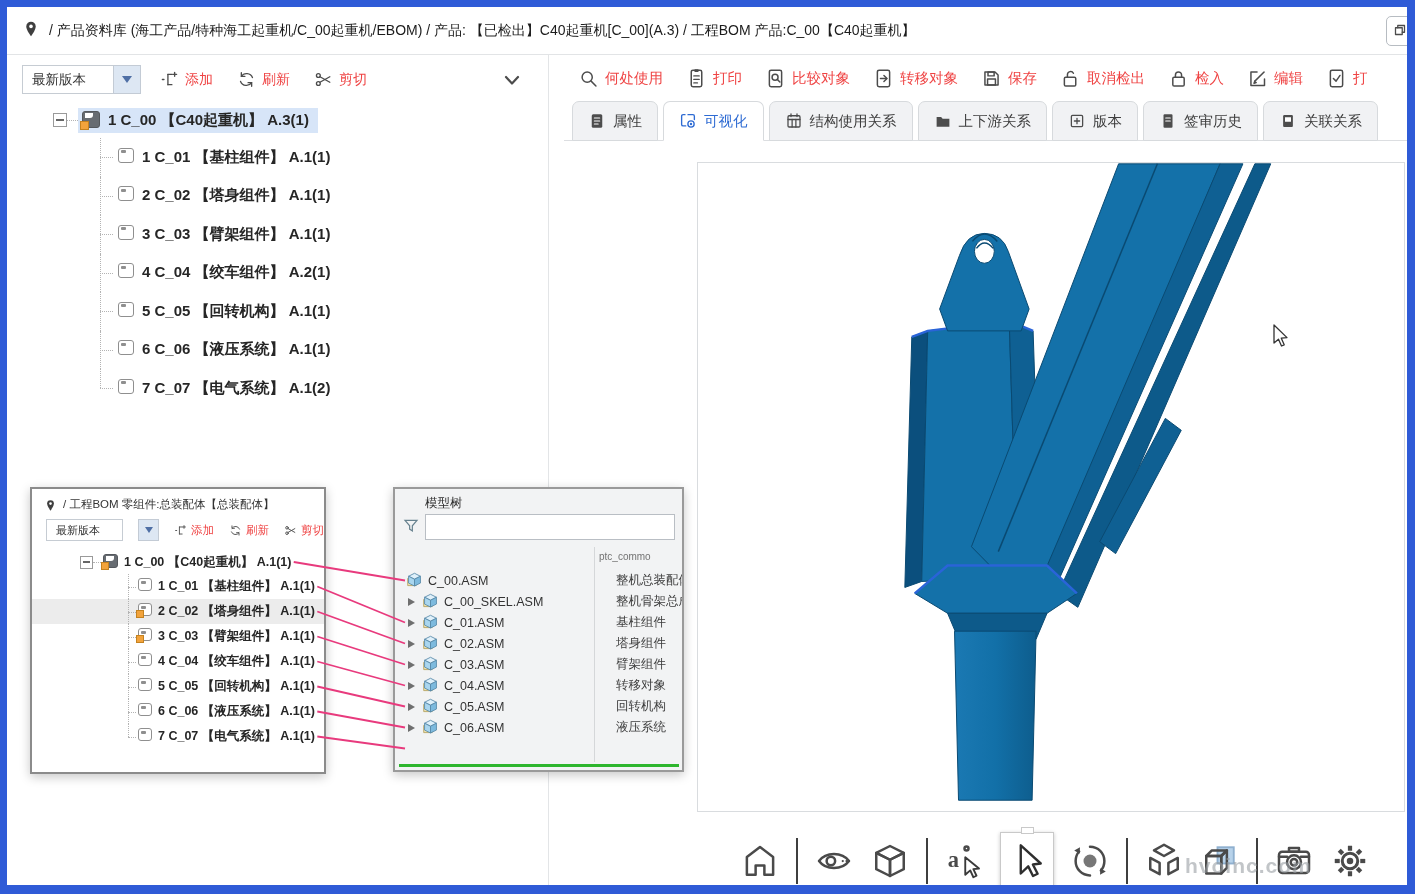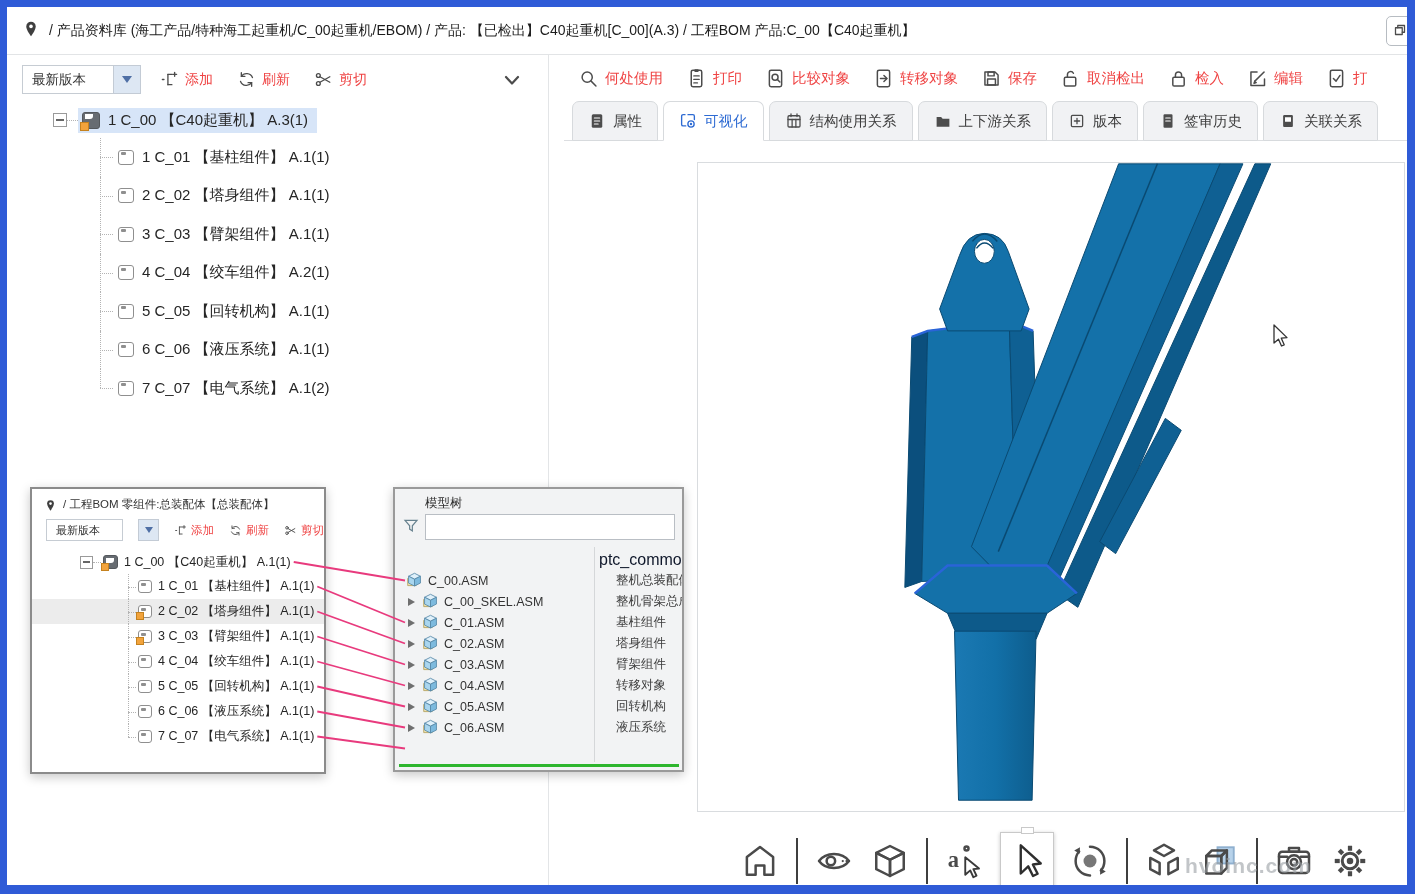--- a/index.html
+++ b/index.html
@@ -35,21 +35,21 @@
   #main-tree{left:8px;top:102px;width:537px;}
   .t-row{display:flex;align-items:center;position:relative;}
   #main-tree .t-row.root{height:36px;padding-left:45px;}
   #main-tree .t-row:not(.root){height:38.5px;padding-left:106px;}
   #main-tree .t-row:not(.root)::before{content:"";position:absolute;left:92px;top:0;bottom:0;border-left:1px dotted #b3b3b3;}
   #main-tree .t-row:not(.root):last-child::before{bottom:50%;}
   #main-tree .t-row:not(.root)::after{content:"";position:absolute;left:92px;width:13px;top:50%;border-top:1px dotted #b3b3b3;}
   .exp{width:12px;height:12px;border:1px solid #9a9a9a;background:#fff;position:relative;flex:0 0 auto;}
   .exp::before{content:"";position:absolute;left:2px;right:2px;top:50%;height:1.6px;margin-top:-1px;background:#666;}
   .dstub{width:11px;border-top:1px dotted #b3b3b3;flex:0 0 auto;}
-  .row-inner{display:flex;align-items:center;gap:8px;padding:3px 9px 3px 4px;}
+  .row-inner{display:flex;gap:8px;padding:3px 9px 3px 4px;font-weight:bold;}
   .t-row.selected .row-inner{background:#d7e5f8;}
   .t-row.highlight{background:#ececec;}
   .t-label{font-size:15px;color:#262626;white-space:nowrap;}
   .p-icon{width:16px;height:15px;border:1.5px solid #8f8f8f;border-radius:3px;background:#fff;position:relative;flex:0 0 auto;box-sizing:border-box;}
   .p-icon::before{content:"";position:absolute;left:1.5px;top:1.5px;width:5px;height:3px;background:#8f8f8f;border-radius:1px;}
   .t-row.checked_out .p-icon::after{content:"";position:absolute;left:-3px;bottom:-3px;width:7px;height:7px;background:#f2a33c;border:1px solid #c5821f;}
   .t-row.root .p-icon{background:#676c72;border-color:#54585d;width:18px;height:17px;}
   .t-row.root .p-icon::before{background:#fff;width:8px;height:5px;border-radius:0 0 3px 0;}
   
   #action-bar{left:556px;top:56px;width:851px;height:44px;display:flex;align-items:center;gap:23px;padding-left:22px;box-sizing:border-box;white-space:nowrap;overflow:hidden;}
@@ -100,21 +100,21 @@
   #bom-tree .p-icon{width:14px;height:13px;}
   #bom-tree .t-row.root .p-icon{width:15px;height:14px;}
   #bom-tree .t-row.checked_out .p-icon::after{width:6px;height:6px;}
   
   #overlay-model{left:393px;top:487px;width:291px;height:285px;background:#f2f3f4;border:2px solid #9a9a9a;box-sizing:border-box;
                  box-shadow:0 3px 10px rgba(0,0,0,.22);z-index:40;overflow:hidden;}
   #mt-title{position:absolute;left:30px;top:6px;font-size:12.5px;color:#2f2f2f;}
   #mt-funnel{position:absolute;left:7px;top:28px;width:18px;height:18px;}
   #mt-input{position:absolute;left:30px;top:25px;width:250px;height:26px;border:1px solid #b9bec4;background:#fff;box-sizing:border-box;font-size:12px;padding:0 6px;font-family:inherit;}
   #mt-coldiv{position:absolute;left:199px;top:58px;width:1px;height:215px;background:#d5d7d9;}
-  #mt-colhead{position:absolute;left:204px;top:62px;font-size:16px;color:#0f172a;white-space:nowrap;overflow:hidden;width:82px;}
+  #mt-colhead{position:absolute;left:204px;top:62px;font-size:10px;color:#737373;white-space:nowrap;overflow:hidden;width:82px;}
   #model-rows{position:absolute;left:0;top:81px;width:100%;}
   .m-row{display:flex;align-items:center;height:21px;}
   .m-left{width:199px;display:flex;align-items:center;box-sizing:border-box;padding-left:13px;gap:5px;flex:0 0 auto;}
   .m-row.root .m-left{padding-left:6px;}
   .m-arrow{width:0;height:0;border-top:4.5px solid transparent;border-bottom:4.5px solid transparent;border-left:7px solid #6f6f6f;flex:0 0 auto;}
   .m-row.root .m-arrow{visibility:hidden;border-left-width:0;width:0px;}
   .m-row:not(.root) .m-arrow{margin-right:2px;}
   .m-ic{width:17px;height:17px;flex:0 0 auto;}
   .m-ic svg{width:100%;height:100%;}
   .m-name{font-size:12.5px;color:#333;white-space:nowrap;}

